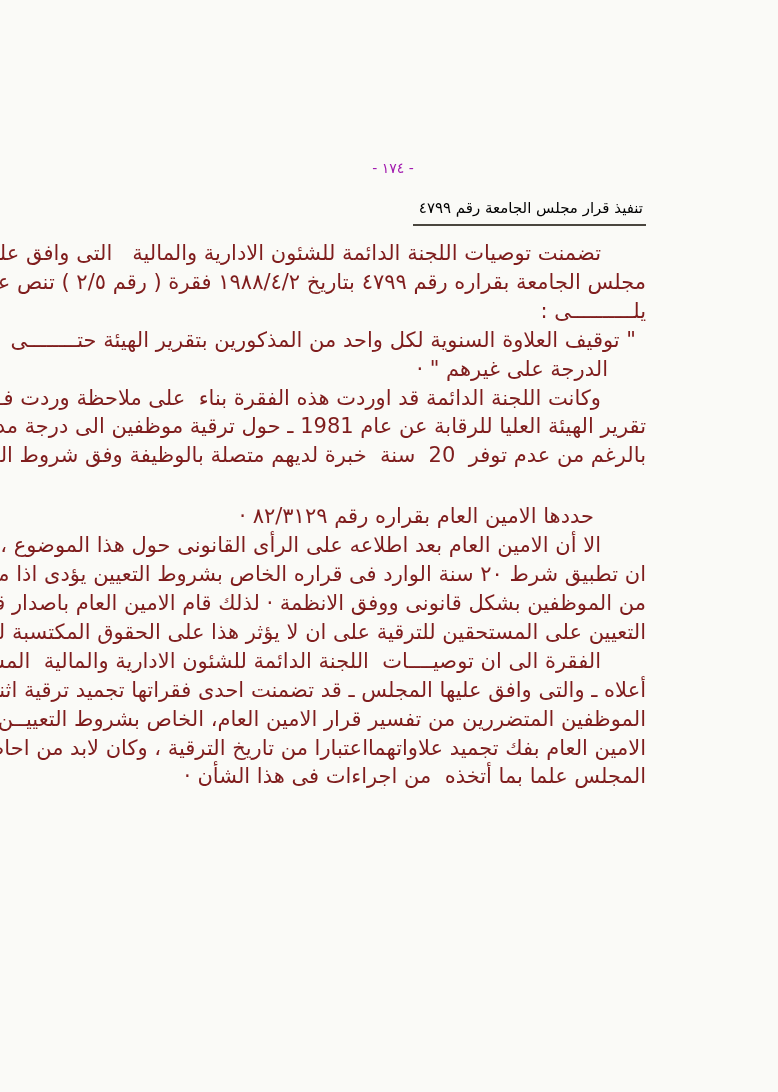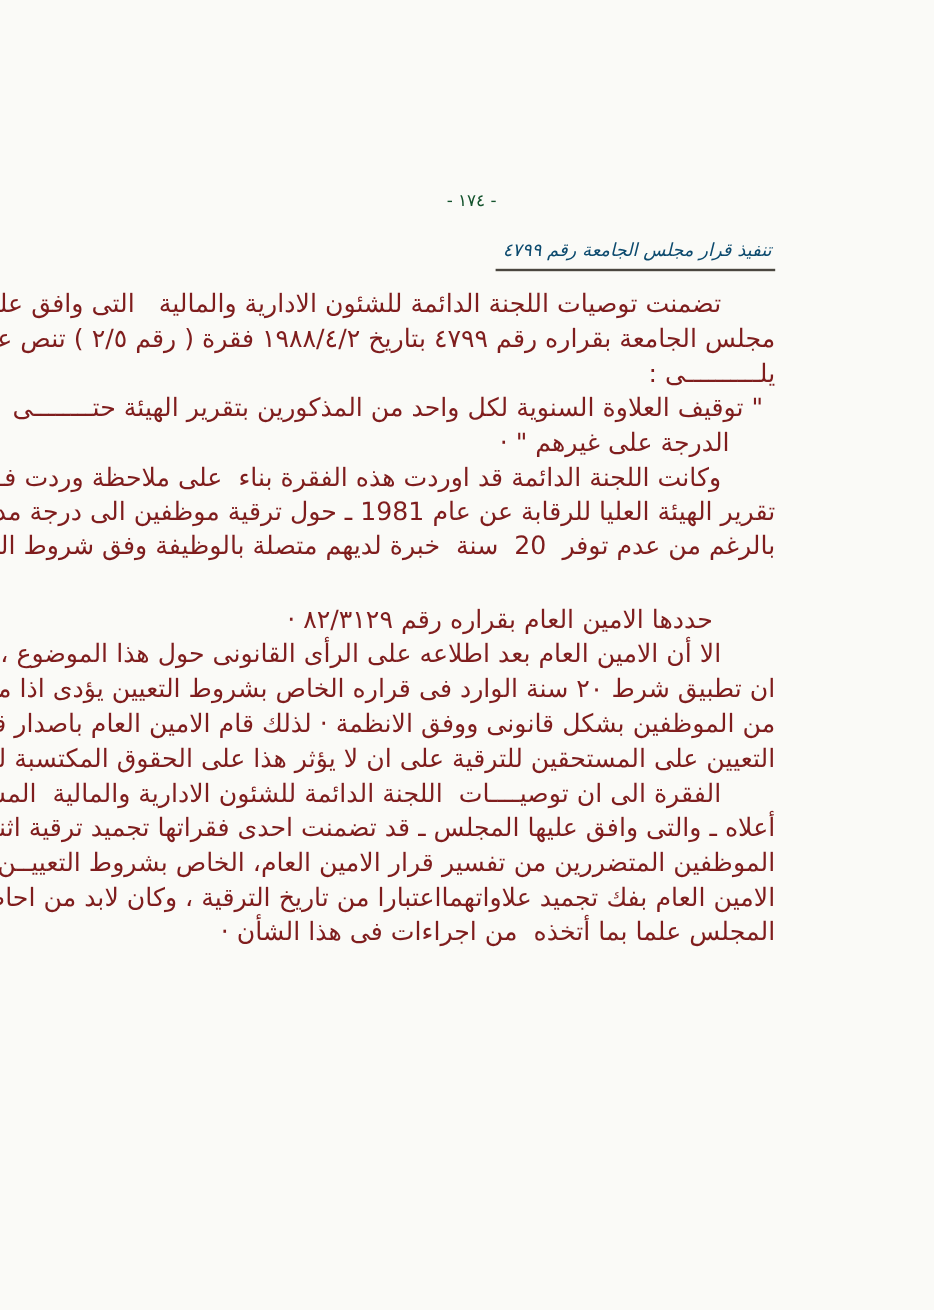--- a/index.html
+++ b/index.html
@@ -19,36 +19,35 @@
     width: 778px;
     height: 1092px;
     padding: 160px 132px 0 140px;
     direction: rtl;
   }
   .page-number {
     direction: rtl;
     text-align: center;
     font-size: 14px;
     letter-spacing: 1px;
-    color: #14532d;
+    color: #a21caf;
     margin-bottom: 22px;
     white-space: pre;
   }
   .title-wrap {
     text-align: right;
     margin-bottom: 13px;
   }
   .doc-title {
     display: inline-block;
     font-size: 15px;
-    color: #0c4a6e;
+    color: #000000;
     padding: 0 3px 7px 6px;
     border-bottom: 2px solid #4a463f;
     white-space: pre;
-    font-style: italic;
   }
   .textblock {
     direction: rtl;
   }
   .line {
     direction: rtl;
     text-align: right;
     font-size: 21px;
     line-height: 28.9px;
     white-space: pre;

